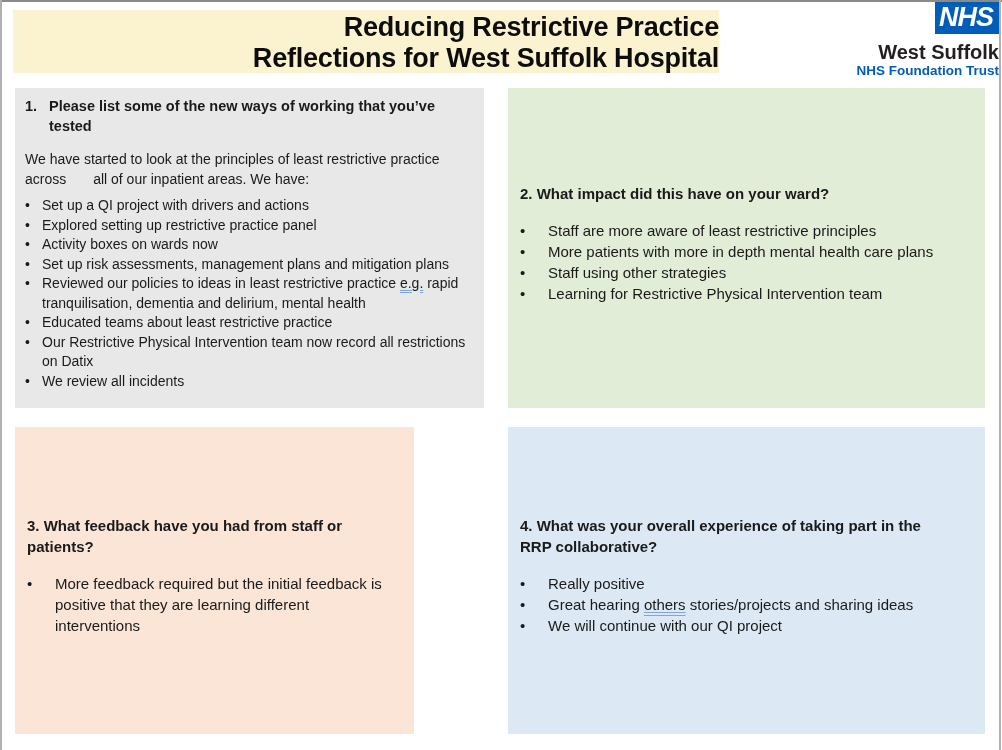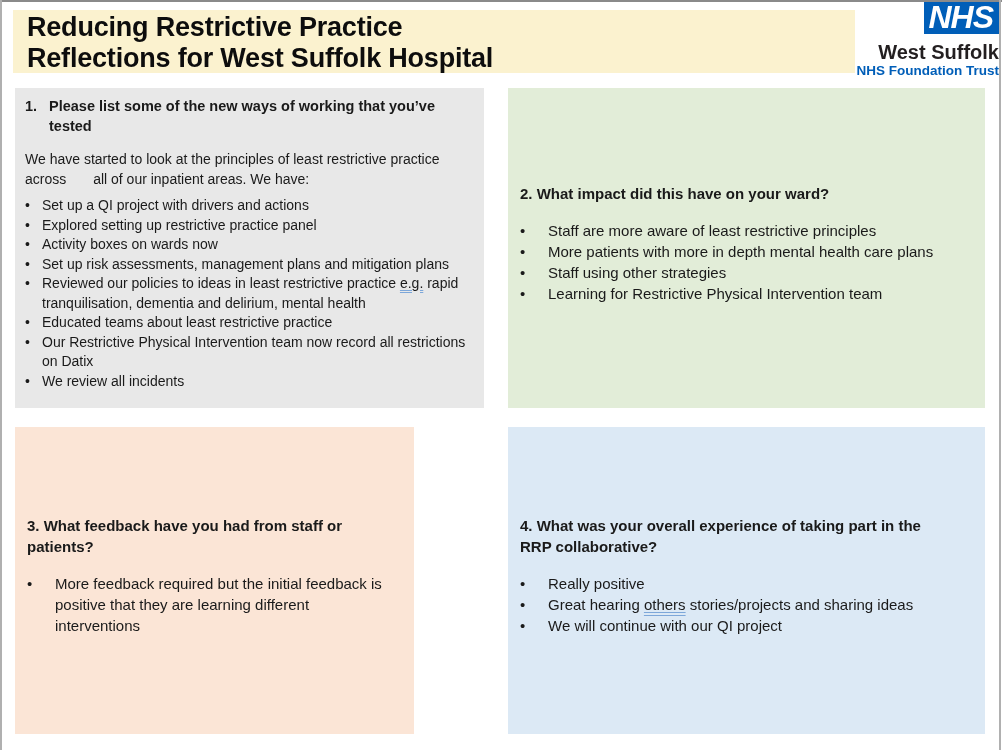--- a/index.html
+++ b/index.html
@@ -7,33 +7,33 @@
     width:1002px;height:750px;position:relative;background:#ffffff;
     font-family:"Liberation Sans", sans-serif;color:#1a1a1a;overflow:hidden;
   }
   .edge{position:absolute;background:#9b9b9b;}
   .edge-top{left:0;top:0;width:1002px;height:2px;background:#8a8a8a;}
   .edge-left{left:0;top:0;width:2px;height:750px;background:#b0b0b0;}
   .edge-right{left:999px;top:0;width:2px;height:750px;background:#b0b0b0;}
 
   
   .banner{
-    position:absolute;left:13px;top:10px;width:842px;height:63px;
-    background:#FBF2CF;box-sizing:border-box;padding:2px 0 0 14px;
+    position:absolute;left:13px;top:10px;width:706px;height:63px;
+    background:#FBF2CF;box-sizing:border-box;padding:2px 0 0 14px;text-align:right;
   }
   .banner .title{
     font-size:27px;line-height:31px;font-weight:bold;color:#0d0d0d;
     letter-spacing:-0.2px;
   }
 
   
   .logo{position:absolute;top:2px;right:3px;width:190px;text-align:right;}
   .nhs-box{
     display:inline-block;background:#005EB8;color:#ffffff;
-    font-weight:bold;font-style:italic;font-size:32px;line-height:31px;
+    font-weight:bold;font-style:italic;font-size:27px;line-height:31px;
     padding:0 6px 1px 4px;letter-spacing:-1px;
   }
   .logo .org{font-size:20px;line-height:21px;font-weight:bold;color:#231f20;margin-top:8px;}
   .logo .trust{font-size:13.5px;line-height:15px;font-weight:bold;color:#005EB8;}
 
   
   .box{position:absolute;box-sizing:border-box;}
   .box1{
     left:15px;top:88px;width:469px;height:320px;background:#E8E8E8;
     font-size:14px;line-height:19.5px;padding:9px 12px 0 10px;

